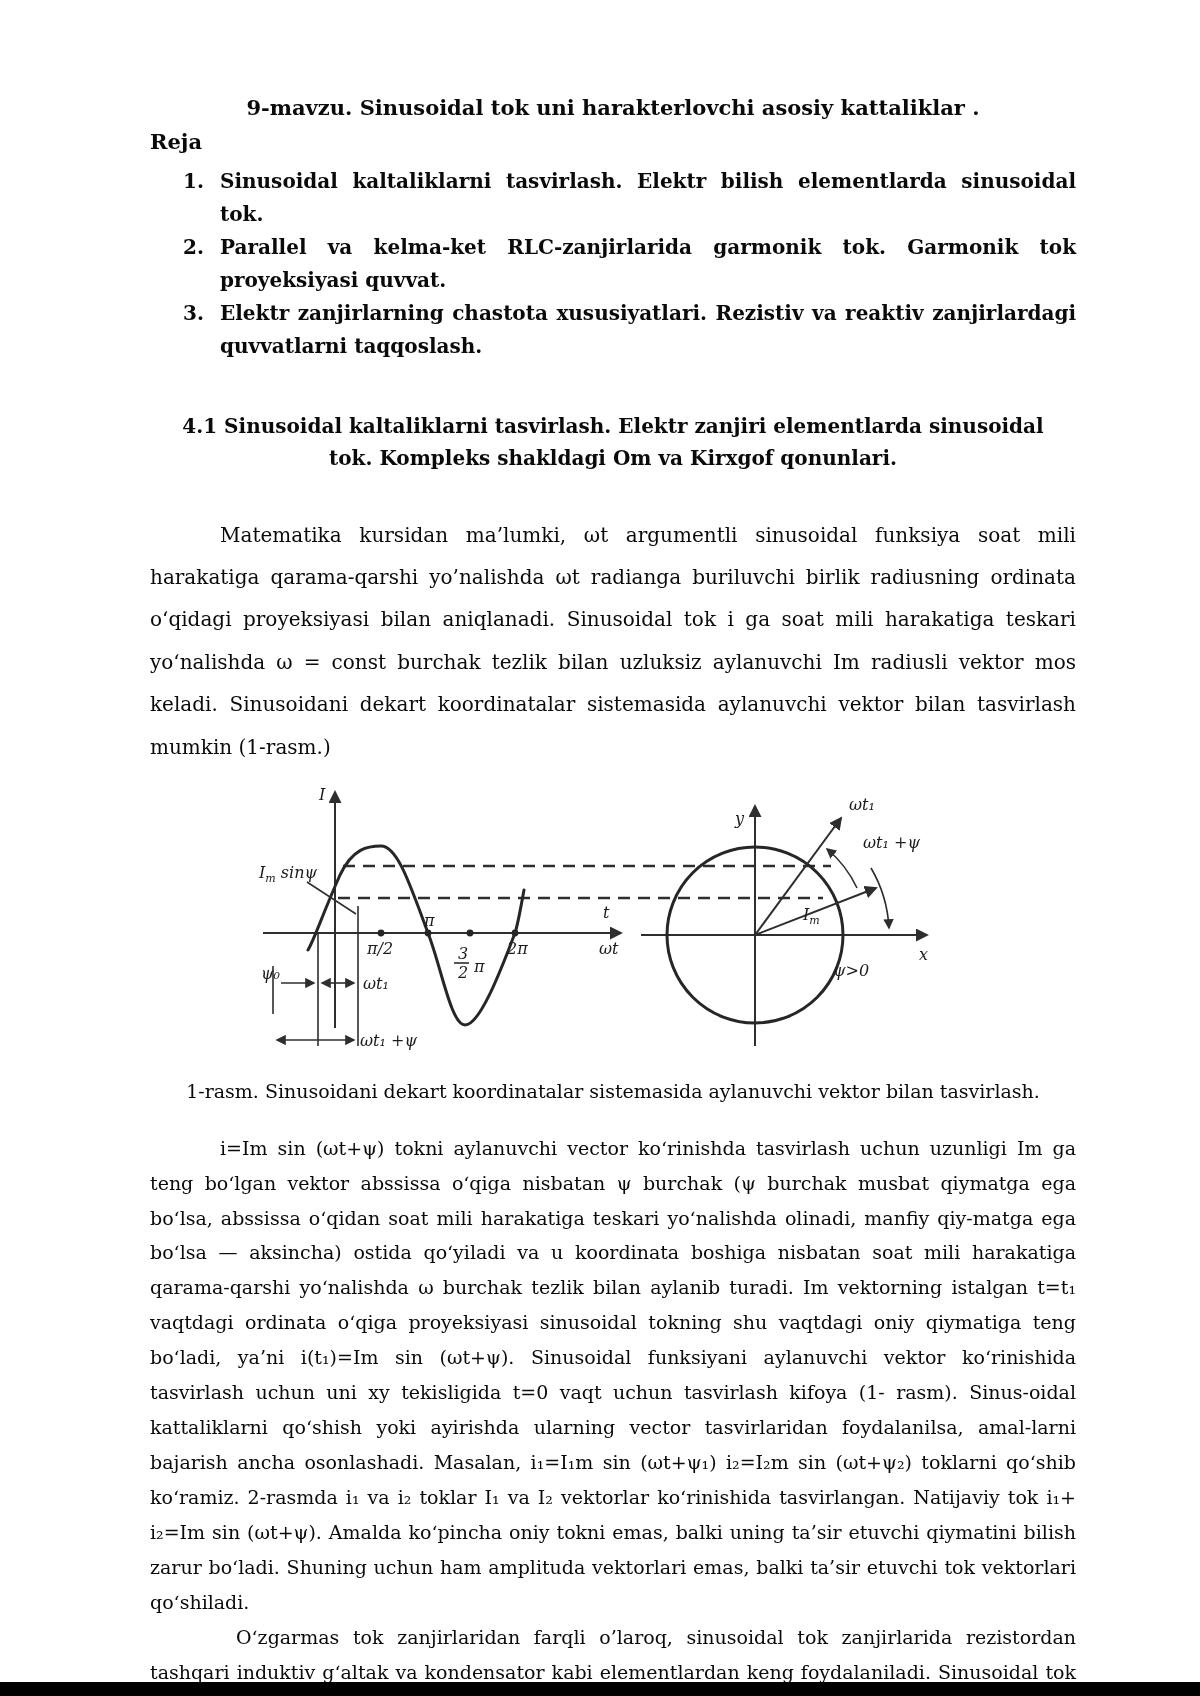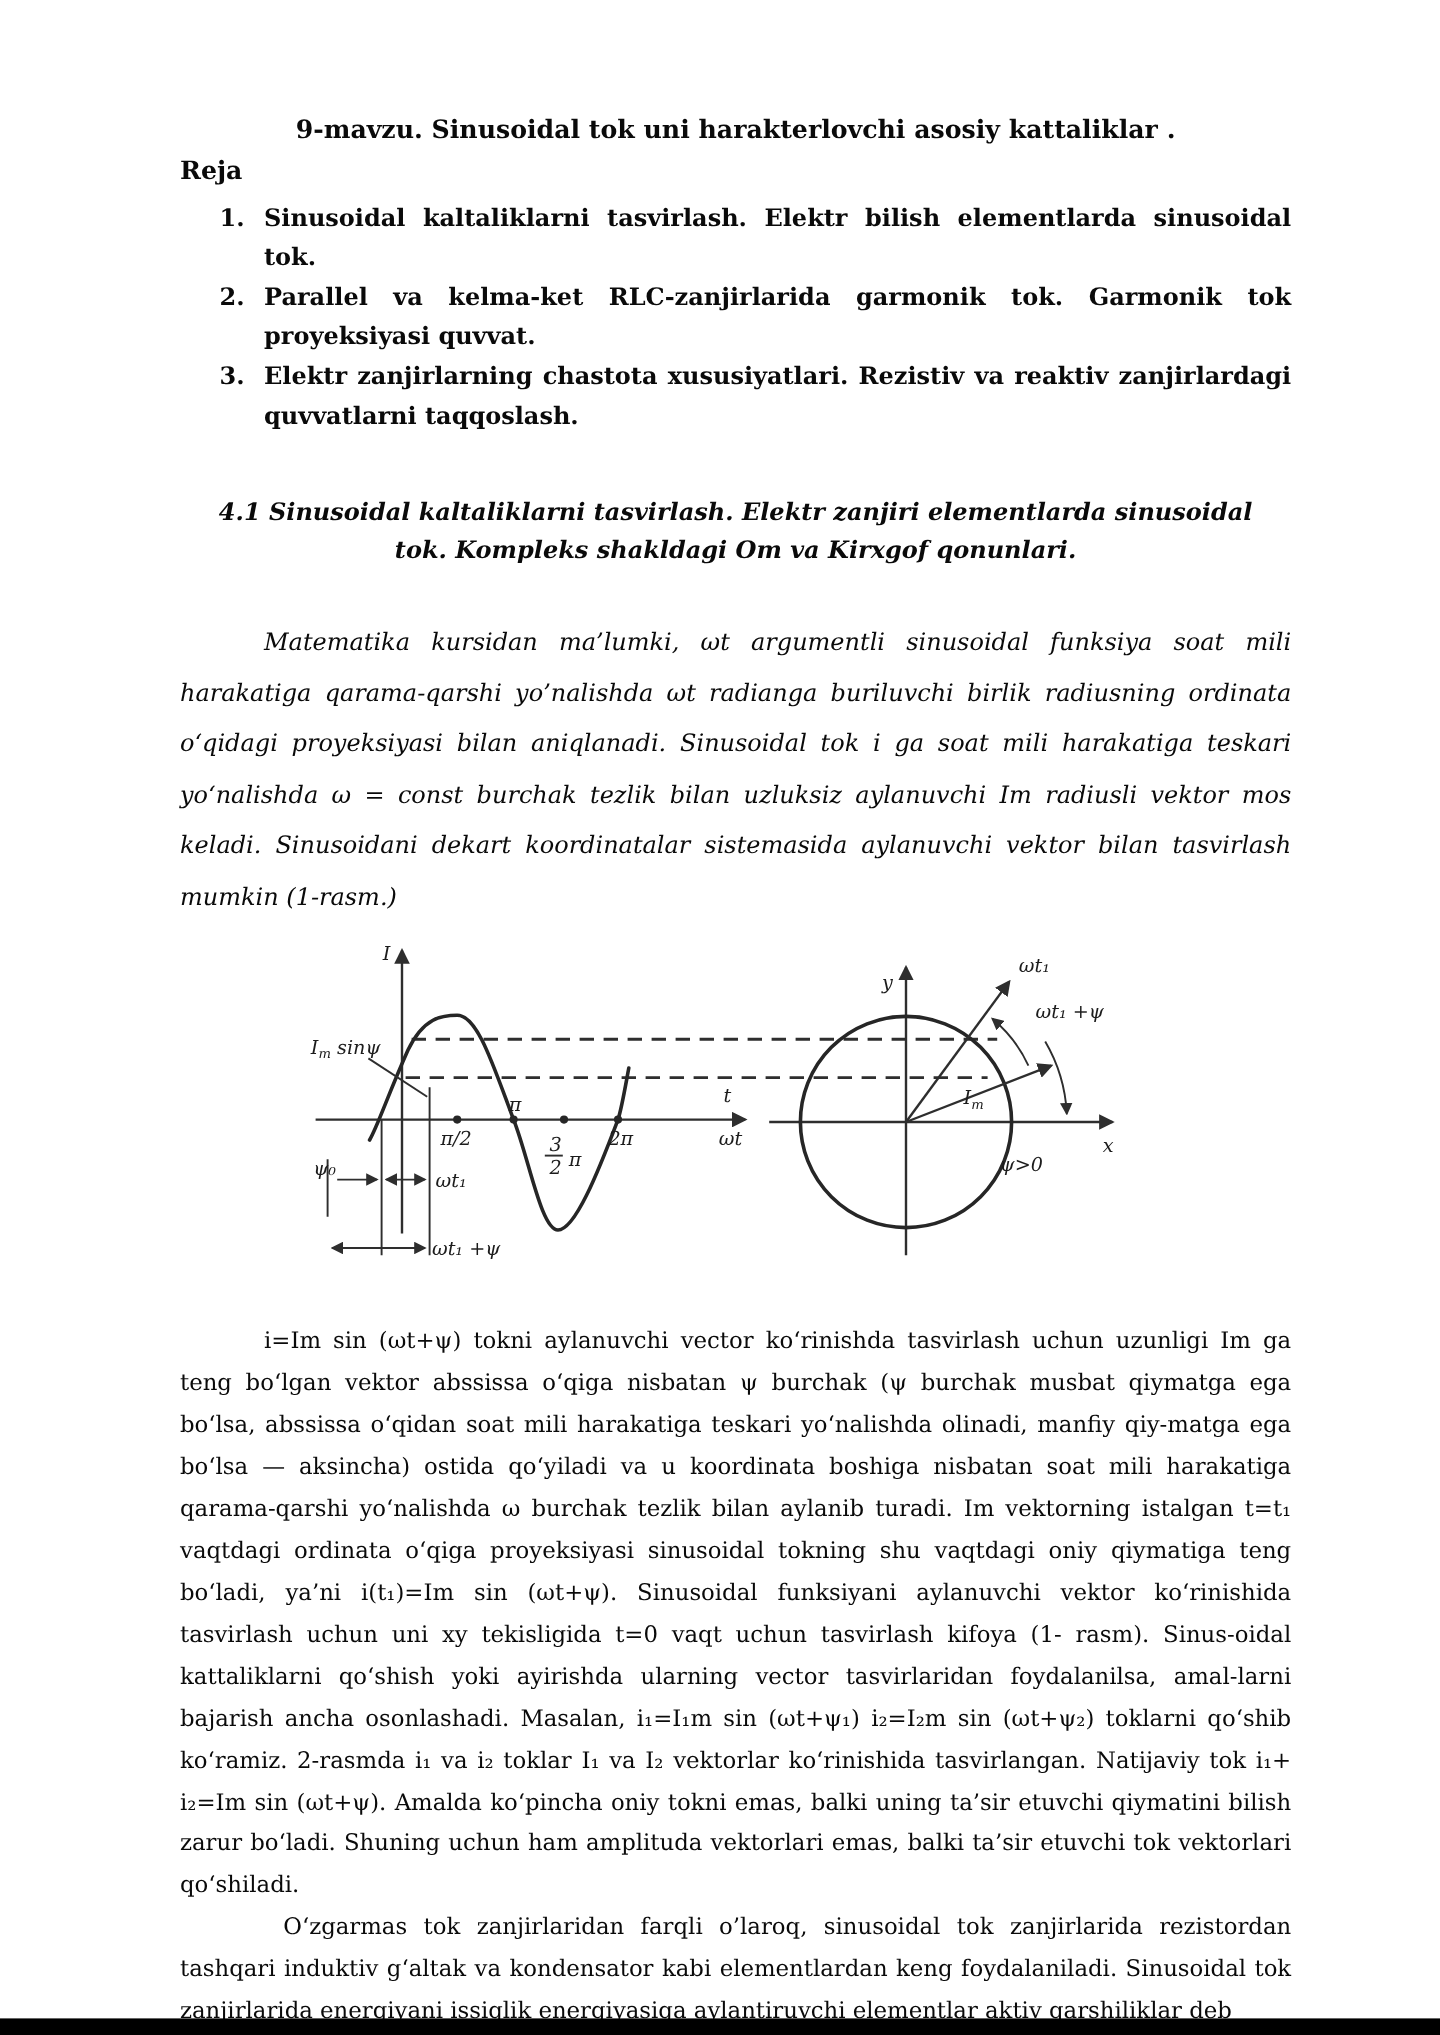--- a/index.html
+++ b/index.html
@@ -9,25 +9,25 @@
     -webkit-font-smoothing:antialiased;
   }
   .page{box-sizing:border-box;width:1200px;padding:95px 124px 0 150px;}
   .doc-title{font-size:21px;font-weight:bold;text-align:center;line-height:1.25;}
   .doc-subtitle{font-size:21px;font-weight:bold;text-align:left;line-height:1.3;margin-top:7px;}
   .plan-list{margin-top:9px;font-size:20px;font-weight:bold;}
   .plan-item{display:flex;line-height:1.66;}
   .plan-num{flex:0 0 37px;margin-left:33px;}
   .plan-text{flex:1;text-align:justify;}
   .section-heading{
-    margin-top:46px;font-size:20px;font-weight:bold;font-style:italic;
+    margin-top:46px;font-size:20px;font-weight:bold;
     text-align:center;line-height:1.6;padding:0 28px;
   }
   .para{font-size:20px;text-align:justify;}
-  .para-1{margin-top:40px;line-height:2.12;text-indent:70px;font-style:italic;}
+  .para-1{margin-top:40px;line-height:2.12;text-indent:70px;}
   .figure-wrap{width:740px;margin:10px auto 0;}
   .figure-caption{font-size:19px;text-align:center;margin-top:4px;line-height:1.4;}
   .para-2{margin-top:26px;font-size:19px;line-height:1.84;text-indent:70px;}
   .para-3{font-size:19px;line-height:1.84;text-indent:86px;}
   .bottom-bar{position:absolute;left:0;bottom:0;width:1200px;height:14px;background:#000;}
   svg .ln{stroke:#2e2e2e;stroke-width:2;fill:none;}
   svg .thin{stroke:#2e2e2e;stroke-width:1.6;fill:none;}
   svg .dash{stroke:#2e2e2e;stroke-width:2.4;fill:none;stroke-dasharray:12 8;}
   svg .curve{stroke:#262626;stroke-width:3;fill:none;stroke-linecap:round;}
   svg text{font-family:"DejaVu Serif","Liberation Serif",serif;fill:#1c1c1c;font-size:16px;font-style:italic;}
@@ -118,20 +118,21 @@
         <text x="492" y="46">y</text>
         <text x="676" y="182">x</text>
         <text x="606" y="32">ωt₁</text>
         <text x="620" y="70">ωt₁ +ψ</text>
         <text x="560" y="142"><tspan>I</tspan><tspan dy="4" font-size="11">m</tspan></text>
         <text x="590" y="198" font-size="18">ψ&gt;0</text>
       </g>
     </svg>
   </div>
 
+  <div class="figure-caption">1-rasm. Sinusoidani dekart koordinatalar sistemasida aylanuvchi vektor bilan tasvirlash.</div>
 
   <div class="para para-2">i=Im sin (ωt+ψ) tokni aylanuvchi vector ko‘rinishda tasvirlash uchun uzunligi Im ga teng bo‘lgan vektor abssissa o‘qiga nisbatan ψ burchak (ψ burchak musbat qiymatga ega bo‘lsa, abssissa o‘qidan soat mili harakatiga teskari yo‘nalishda olinadi, manfiy qiy-matga ega bo‘lsa — aksincha) ostida qo‘yiladi va u koordinata boshiga nisbatan soat mili harakatiga qarama-qarshi yo‘nalishda ω burchak tezlik bilan aylanib turadi. Im vektorning istalgan t=t₁ vaqtdagi ordinata o‘qiga proyeksiyasi sinusoidal tokning shu vaqtdagi oniy qiymatiga teng bo‘ladi, ya’ni i(t₁)=Im sin (ωt+ψ). Sinusoidal funksiyani aylanuvchi vektor ko‘rinishida tasvirlash uchun uni xy tekisligida t=0 vaqt uchun tasvirlash kifoya (1- rasm). Sinus-oidal kattaliklarni qo‘shish yoki ayirishda ularning vector tasvirlaridan foydalanilsa, amal-larni bajarish ancha osonlashadi. Masalan, i₁=I₁m sin (ωt+ψ₁)  i₂=I₂m sin (ωt+ψ₂) toklarni qo‘shib ko‘ramiz. 2-rasmda i₁ va i₂ toklar I₁ va I₂ vektorlar ko‘rinishida tasvirlangan. Natijaviy tok i₁+ i₂=Im sin (ωt+ψ). Amalda ko‘pincha oniy tokni emas, balki uning ta’sir etuvchi qiymatini bilish zarur bo‘ladi. Shuning uchun ham amplituda vektorlari emas, balki ta’sir etuvchi tok vektorlari qo‘shiladi.</div>
 
   <div class="para para-3">O‘zgarmas tok zanjirlaridan farqli o’laroq, sinusoidal tok zanjirlarida rezistordan tashqari induktiv g‘altak va kondensator kabi elementlardan keng  foydalaniladi.  Sinusoidal tok zanjirlarida energiyani issiqlik energiyasiga aylantiruvchi elementlar aktiv qarshiliklar deb</div>
 
 </div>
 
 <div class="bottom-bar"></div>
 
 </body></html>

